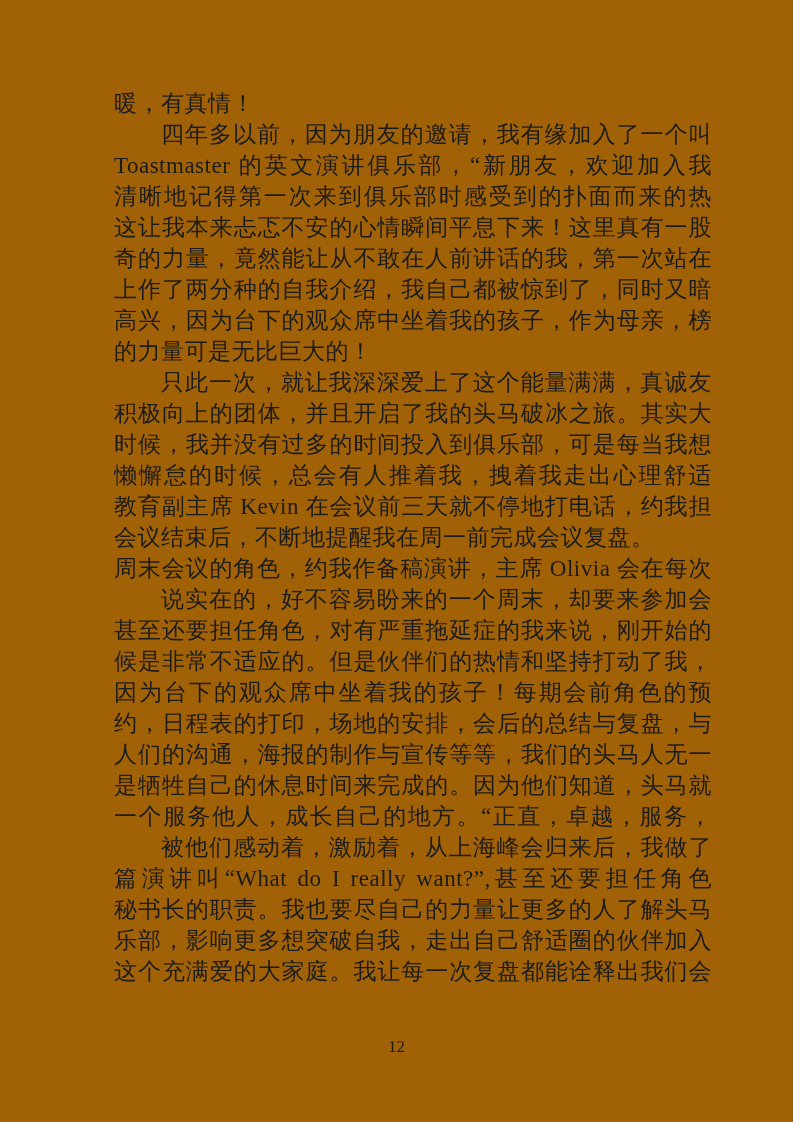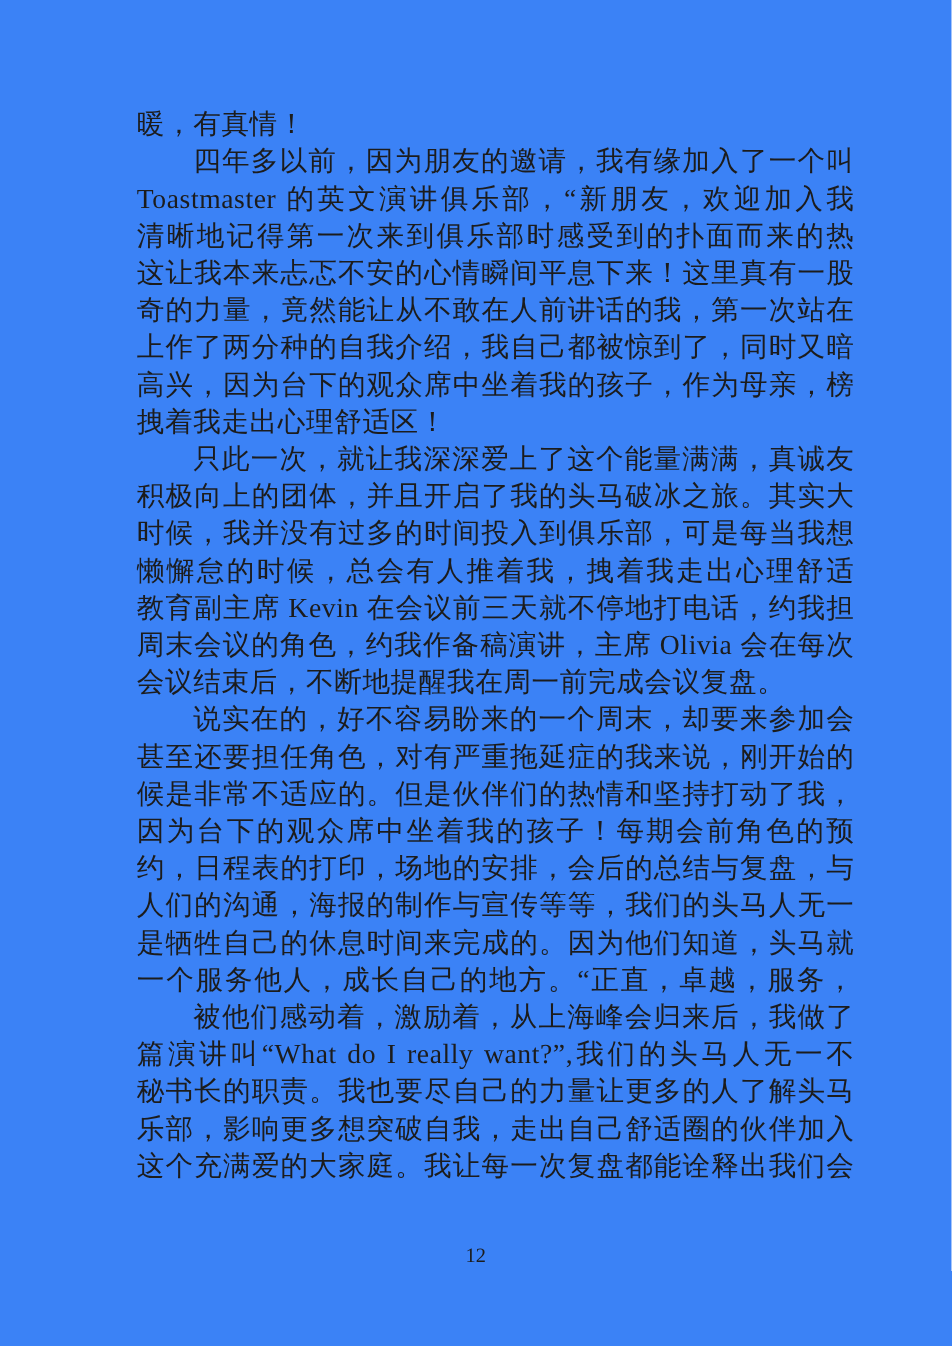--- a/index.html
+++ b/index.html
@@ -4,21 +4,21 @@
 <style>
   html, body {
     margin: 0;
     padding: 0;
     background: #ffffff;
   }
   .page {
     position: relative;
     width: 793px;
     height: 1122px;
-    background: #3b82f6;
+    background: #a16207;
     overflow: hidden;
     font-family: "Liberation Serif", "DejaVu Serif", serif;
     color: #1c1c1c;
   }
   .text-block {
     position: absolute;
     left: 114px;
     top: 88px;
     width: 598px;
   }
@@ -54,36 +54,36 @@
 <div class="page">
   <div class="text-block">
       <div class="line">暖，有真情！</div>
       <div class="line indent justify">四年多以前，因为朋友的邀请，我有缘加入了一个叫作</div>
       <div class="line justify">Toastmaster 的英文演讲俱乐部，“新朋友，欢迎加入我们！”</div>
       <div class="line justify">清晰地记得第一次来到俱乐部时感受到的扑面而来的热情，</div>
       <div class="line justify">这让我本来忐忑不安的心情瞬间平息下来！这里真有一股神</div>
       <div class="line justify">奇的力量，竟然能让从不敢在人前讲话的我，第一次站在台</div>
       <div class="line justify">上作了两分种的自我介绍，我自己都被惊到了，同时又暗自</div>
       <div class="line justify">高兴，因为台下的观众席中坐着我的孩子，作为母亲，榜样</div>
-      <div class="line">拽着我走出心理舒适区！</div>
+      <div class="line">的力量可是无比巨大的！</div>
       <div class="line indent justify">只此一次，就让我深深爱上了这个能量满满，真诚友爱，</div>
       <div class="line justify">积极向上的团体，并且开启了我的头马破冰之旅。其实大多</div>
       <div class="line justify">时候，我并没有过多的时间投入到俱乐部，可是每当我想偷</div>
       <div class="line justify">懒懈怠的时候，总会有人推着我，拽着我走出心理舒适区！</div>
       <div class="line justify">教育副主席 Kevin 在会议前三天就不停地打电话，约我担任</div>
+      <div class="line">会议结束后，不断地提醒我在周一前完成会议复盘。</div>
       <div class="line justify">周末会议的角色，约我作备稿演讲，主席 Olivia 会在每次</div>
-      <div class="line">会议结束后，不断地提醒我在周一前完成会议复盘。</div>
       <div class="line indent justify">说实在的，好不容易盼来的一个周末，却要来参加会议，</div>
       <div class="line justify">甚至还要担任角色，对有严重拖延症的我来说，刚开始的时</div>
       <div class="line justify">候是非常不适应的。但是伙伴们的热情和坚持打动了我，他</div>
       <div class="line justify">因为台下的观众席中坐着我的孩子！每期会前角色的预</div>
       <div class="line justify">约，日程表的打印，场地的安排，会后的总结与复盘，与客</div>
       <div class="line justify">人们的沟通，海报的制作与宣传等等，我们的头马人无一不</div>
       <div class="line justify">是牺牲自己的休息时间来完成的。因为他们知道，头马就是</div>
       <div class="line justify">一个服务他人，成长自己的地方。“正直，卓越，服务，尊</div>
       <div class="line indent justify">被他们感动着，激励着，从上海峰会归来后，我做了一</div>
-      <div class="line justify">篇演讲叫“What do I really want?”,我们的头马人无一不</div>
+      <div class="line justify">篇演讲叫“What do I really want?”,甚至还要担任角色</div>
       <div class="line justify">秘书长的职责。我也要尽自己的力量让更多的人了解头马俱</div>
       <div class="line justify">乐部，影响更多想突破自我，走出自己舒适圈的伙伴加入到</div>
       <div class="line justify">这个充满爱的大家庭。我让每一次复盘都能诠释出我们会议</div>
     </div>
   <div class="page-number">12</div>
 </div>
 
 </body></html>

